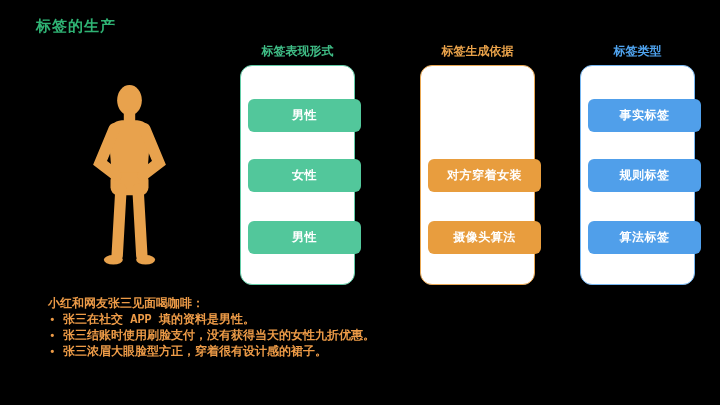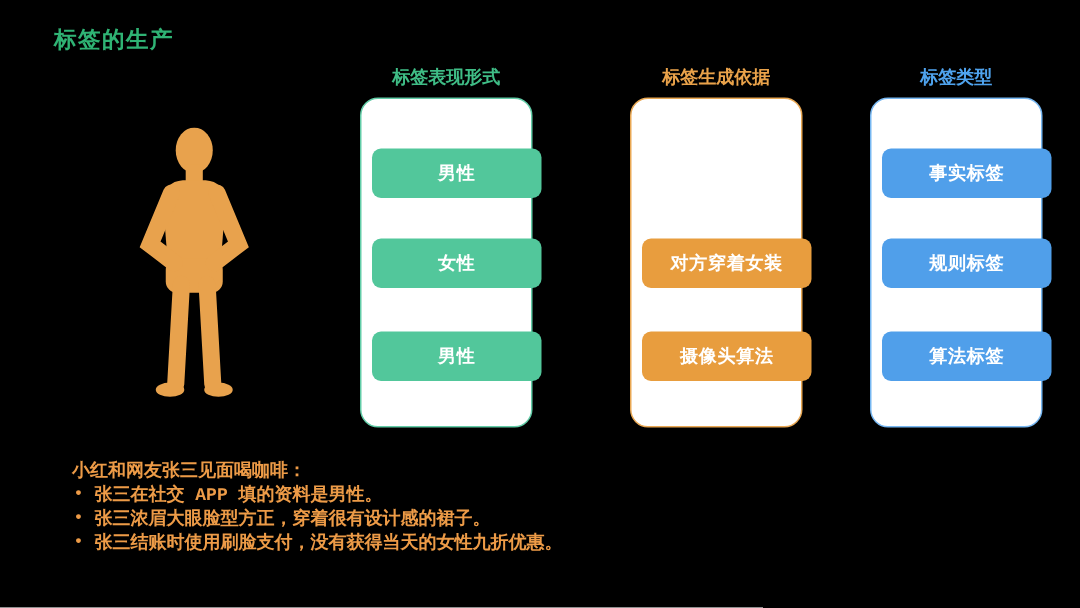--- a/index.html
+++ b/index.html
@@ -30,21 +30,21 @@
   .col-green  .col-header{color:#3FBD86;}
   .col-orange .col-header{color:#E9A24A;}
   .col-blue   .col-header{color:#4FA3EE;}
   .col-green  .col-container{border-color:#62CCA7;}
   .col-orange .col-container{border-color:#E9A854;}
   .col-blue   .col-container{border-color:#77B7F1;}
   .col-green  .tag{background:#52C79B;}
   .col-orange .tag{background:#E89D3E;}
   .col-blue   .tag{background:#509FEA;}
   .notes{
-    position:absolute;left:48px;top:306px;width:560px;
+    position:absolute;left:48px;top:296px;width:560px;
     color:#ED9B47;font-size:12px;font-weight:bold;line-height:16px;
   }
   .notes-intro{margin:0;}
   .notes-list{margin:0;padding:0;list-style:none;}
   .notes-list li{position:relative;padding-left:15px;margin:0;}
   .notes-list li::before{
     content:"\2022";position:absolute;left:1px;top:0;font-size:11px;
   }
 </style>
 </head>
@@ -94,18 +94,18 @@
       <div class="tag t0">事实标签</div>
       <div class="tag t1">规则标签</div>
       <div class="tag t2">算法标签</div>
     </div>
   </div>
 
   <div class="notes">
     <p class="notes-intro">小红和网友张三见面喝咖啡：</p>
     <ul class="notes-list">
       <li>张三在社交 APP 填的资料是男性。</li>
+      <li>张三结账时使用刷脸支付，没有获得当天的女性九折优惠。</li>
       <li>张三浓眉大眼脸型方正，穿着很有设计感的裙子。</li>
-      <li>张三结账时使用刷脸支付，没有获得当天的女性九折优惠。</li>
     </ul>
   </div>
 
 </div>
 
 </body></html>

